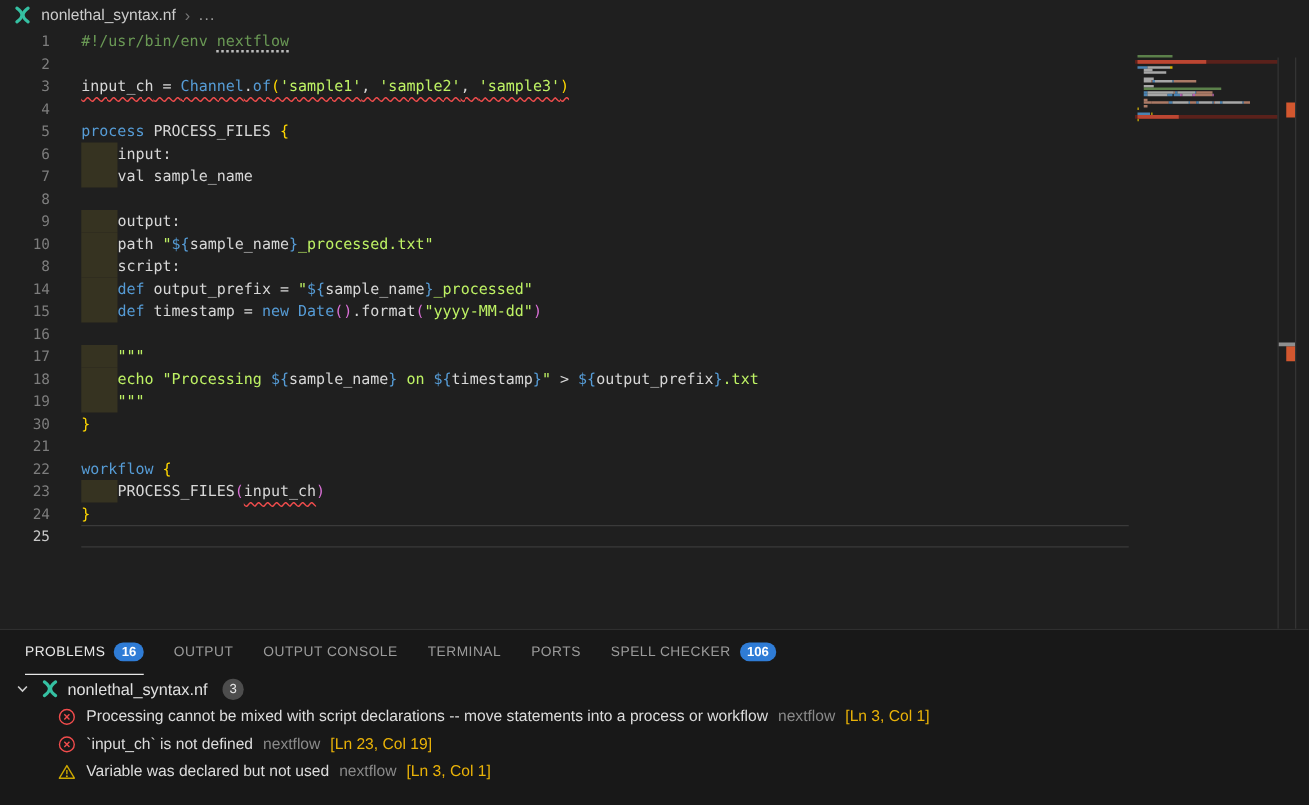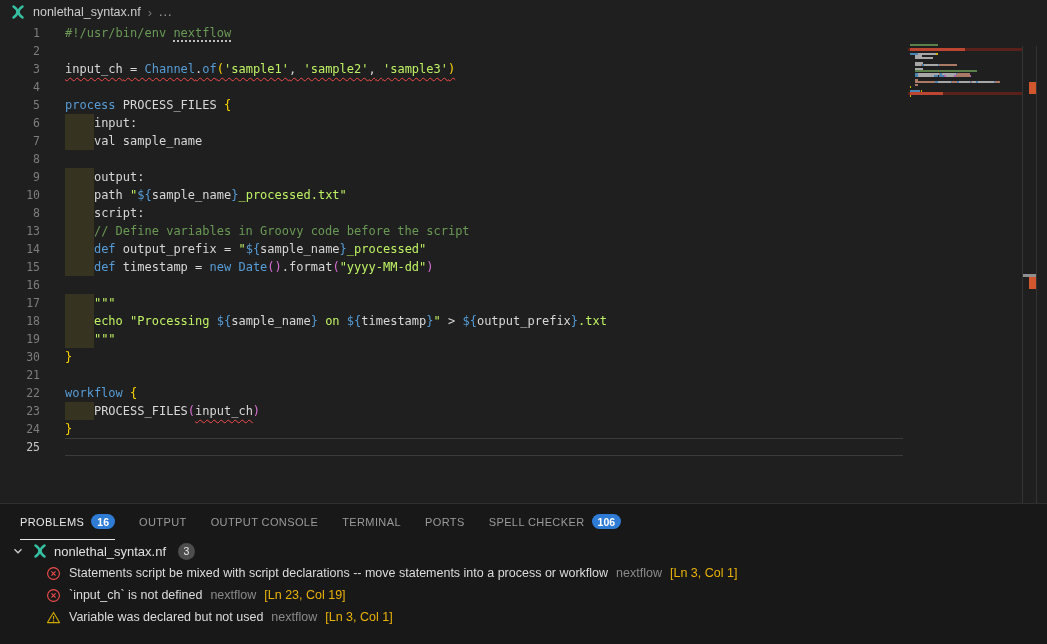--- a/index.html
+++ b/index.html
@@ -87,21 +87,20 @@
         <div class="line"><span class="ln">2</span><span class="content"></span></div>
         <div class="line"><span class="ln">3</span><span class="content"><span class="sq-error"><span class="tk-txt">input_ch</span><span class="tk-txt"> = </span><span class="tk-kw">Channel</span><span class="tk-txt">.</span><span class="tk-kw">of</span><span class="tk-b1">(</span><span class="tk-str">'sample1'</span><span class="tk-txt">, </span><span class="tk-str">'sample2'</span><span class="tk-txt">, </span><span class="tk-str">'sample3'</span><span class="tk-b1">)</span></span></span></div>
         <div class="line"><span class="ln">4</span><span class="content"></span></div>
         <div class="line"><span class="ln">5</span><span class="content"><span class="tk-kw">process</span><span class="tk-txt"> PROCESS_FILES </span><span class="tk-b1">{</span></span></div>
         <div class="line"><span class="ln">6</span><span class="content"><span class="indent-block">    </span><span class="tk-txt">input:</span></span></div>
         <div class="line"><span class="ln">7</span><span class="content"><span class="indent-block">    </span><span class="tk-txt">val sample_name</span></span></div>
         <div class="line"><span class="ln">8</span><span class="content"></span></div>
         <div class="line"><span class="ln">9</span><span class="content"><span class="indent-block">    </span><span class="tk-txt">output:</span></span></div>
         <div class="line"><span class="ln">10</span><span class="content"><span class="indent-block">    </span><span class="tk-txt">path </span><span class="tk-str">"</span><span class="tk-kw">${</span><span class="tk-txt">sample_name</span><span class="tk-kw">}</span><span class="tk-str">_processed.txt"</span></span></div>
         <div class="line"><span class="ln">8</span><span class="content"><span class="indent-block">    </span><span class="tk-txt">script:</span></span></div>
-        <div class="line"><span class="ln">13</span><span class="content"><span class="indent-block">    </span><span class="tk-com">// Define variables in Groovy code before the script</span></span></div>
         <div class="line"><span class="ln">14</span><span class="content"><span class="indent-block">    </span><span class="tk-kw">def</span><span class="tk-txt"> output_prefix = </span><span class="tk-str">"</span><span class="tk-kw">${</span><span class="tk-txt">sample_name</span><span class="tk-kw">}</span><span class="tk-str">_processed"</span></span></div>
         <div class="line"><span class="ln">15</span><span class="content"><span class="indent-block">    </span><span class="tk-kw">def</span><span class="tk-txt"> timestamp = </span><span class="tk-kw">new</span><span class="tk-txt"> </span><span class="tk-kw">Date</span><span class="tk-b2">(</span><span class="tk-b2">)</span><span class="tk-txt">.format</span><span class="tk-b2">(</span><span class="tk-str">"yyyy-MM-dd"</span><span class="tk-b2">)</span></span></div>
         <div class="line"><span class="ln">16</span><span class="content"></span></div>
         <div class="line"><span class="ln">17</span><span class="content"><span class="indent-block">    </span><span class="tk-str">"""</span></span></div>
         <div class="line"><span class="ln">18</span><span class="content"><span class="indent-block">    </span><span class="tk-str">echo </span><span class="tk-str">"Processing </span><span class="tk-kw">${</span><span class="tk-txt">sample_name</span><span class="tk-kw">}</span><span class="tk-str"> on </span><span class="tk-kw">${</span><span class="tk-txt">timestamp</span><span class="tk-kw">}</span><span class="tk-str">"</span><span class="tk-txt"> &gt; </span><span class="tk-kw">${</span><span class="tk-txt">output_prefix</span><span class="tk-kw">}</span><span class="tk-str">.txt</span></span></div>
         <div class="line"><span class="ln">19</span><span class="content"><span class="indent-block">    </span><span class="tk-str">"""</span></span></div>
         <div class="line"><span class="ln">30</span><span class="content"><span class="tk-b1">}</span></span></div>
         <div class="line"><span class="ln">21</span><span class="content"></span></div>
         <div class="line"><span class="ln">22</span><span class="content"><span class="tk-kw">workflow</span><span class="tk-txt"> </span><span class="tk-b1">{</span></span></div>
         <div class="line"><span class="ln">23</span><span class="content"><span class="indent-block">    </span><span class="tk-txt">PROCESS_FILES</span><span class="tk-b2">(</span><span class="tk-txt d-error">input_ch</span><span class="tk-b2">)</span></span></div>
@@ -230,21 +229,21 @@
       </svg>
       <span>nonlethal_syntax.nf</span>
       <span class="badge-gray">3</span>
     </div>
     <div id="prob-list">
         <div class="prob-row">
           <svg class="sev" viewBox="0 0 16 16" fill="none">
             <circle cx="8" cy="8" r="6.3" stroke="#f14c4c" stroke-width="1.2"></circle>
             <path d="M5.8 5.8 L10.2 10.2 M10.2 5.8 L5.8 10.2" stroke="#f14c4c" stroke-width="1.2"></path>
           </svg>
-          <span>Statements script be mixed with script declarations -- move statements into a process or workflow</span>
+          <span>Processing cannot be mixed with script declarations -- move statements into a process or workflow</span>
           <span class="prob-meta">nextflow</span>
           <span class="prob-loc">[Ln 3, Col 1]</span>
         </div>
         <div class="prob-row">
           <svg class="sev" viewBox="0 0 16 16" fill="none">
             <circle cx="8" cy="8" r="6.3" stroke="#f14c4c" stroke-width="1.2"></circle>
             <path d="M5.8 5.8 L10.2 10.2 M10.2 5.8 L5.8 10.2" stroke="#f14c4c" stroke-width="1.2"></path>
           </svg>
           <span>`input_ch` is not defined</span>
           <span class="prob-meta">nextflow</span>

